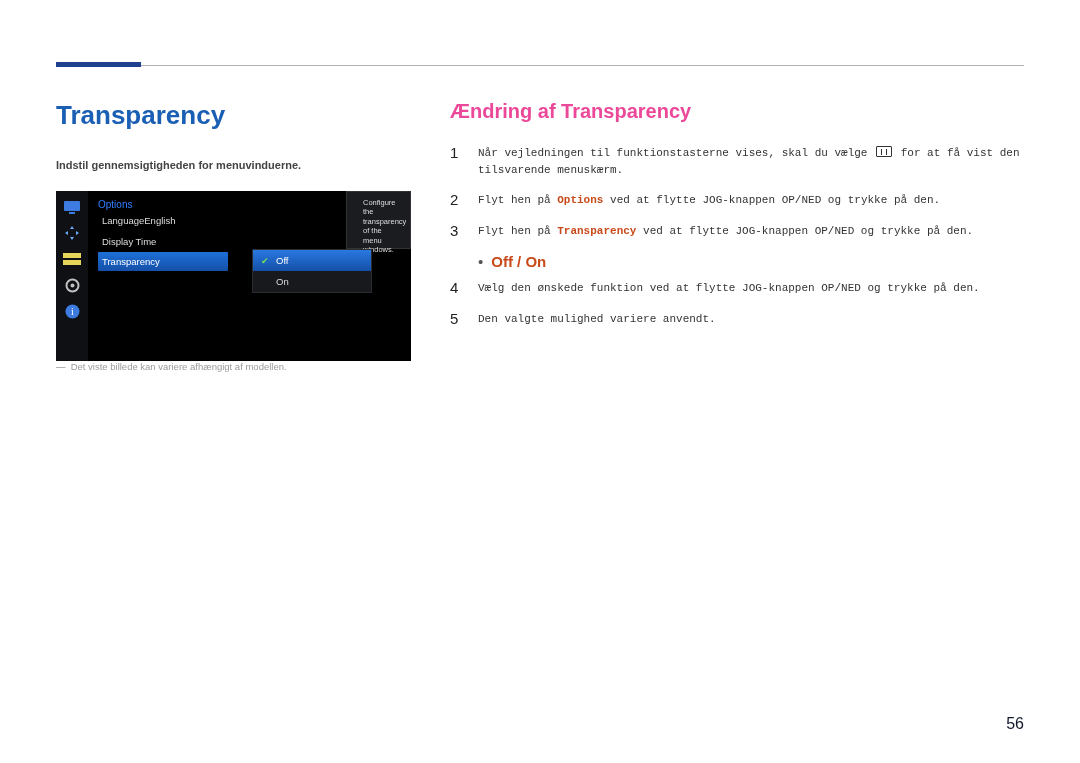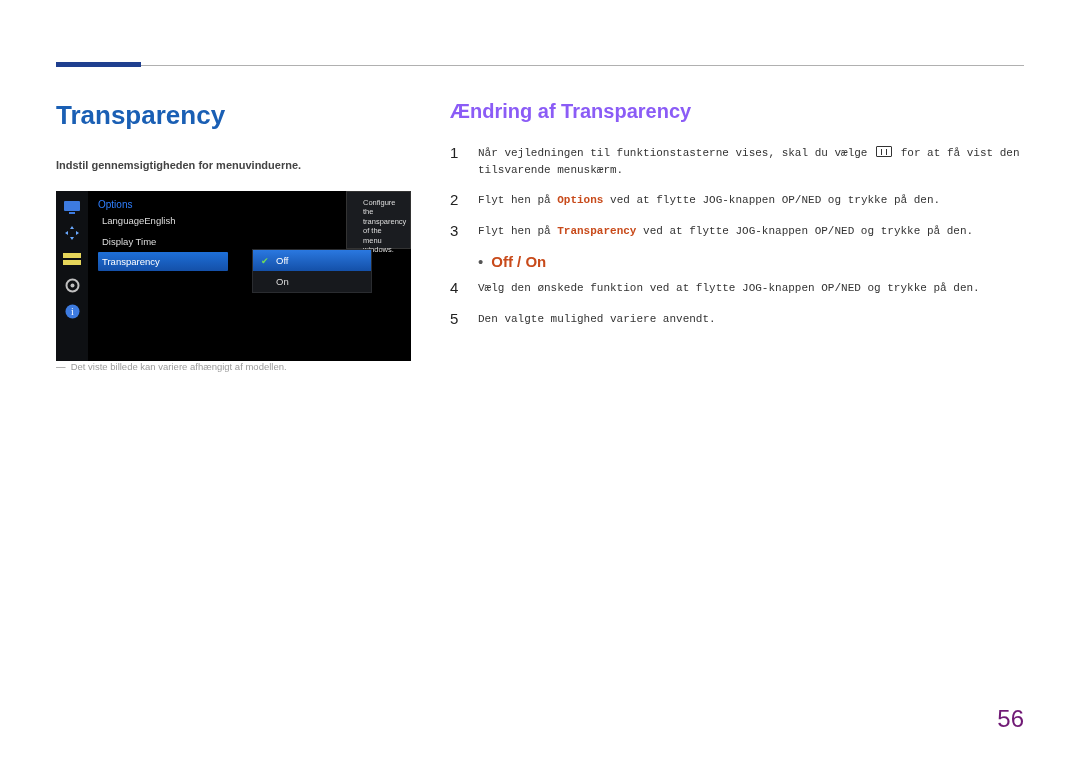--- a/index.html
+++ b/index.html
@@ -139,21 +139,21 @@
   }
   .dash { display: inline-block; width: 12px; text-align: left; color: #888; }
 
   .right-col {
     position: absolute;
     left: 450px;
     top: 100px;
     width: 570px;
   }
   .title-secondary {
-    color: #8b5cf6;
+    color: #ec4899;
     font-size: 20px;
     font-weight: 700;
     margin-bottom: 22px;
   }
   .steps { }
   .step {
     display: flex;
     align-items: flex-start;
     gap: 16px;
     margin-bottom: 14px;
@@ -194,22 +194,22 @@
     margin-left: 28px;
     margin-bottom: 10px;
     font-size: 15px;
   }
   .bullet-row .dot { color: #555; margin-right: 8px; }
 
   .page-num {
     position: absolute;
     right: 56px;
     bottom: 30px;
-    font-size: 24px;
-    color: #701a75;
+    font-size: 16px;
+    color: #0f172a;
   }
 </style>
 </head>
 <body>
 
 <div class="header-line"></div>
 <div class="header-accent"></div>
 
 <div class="left-col">
   <h1 class="title-primary">Transparency</h1>

